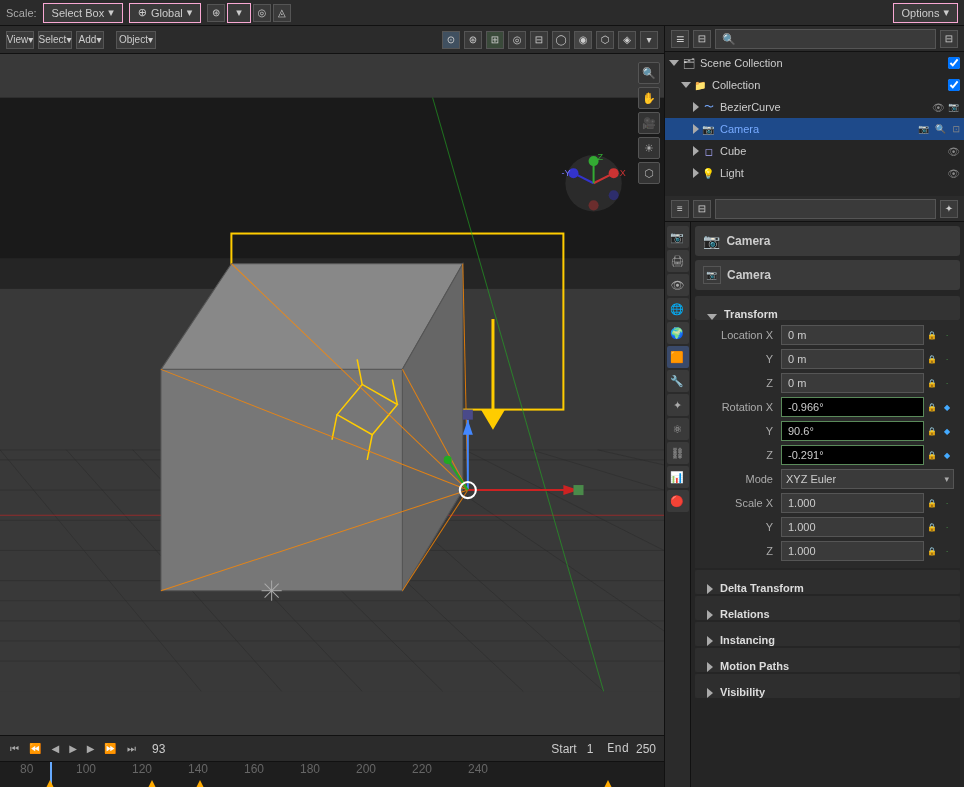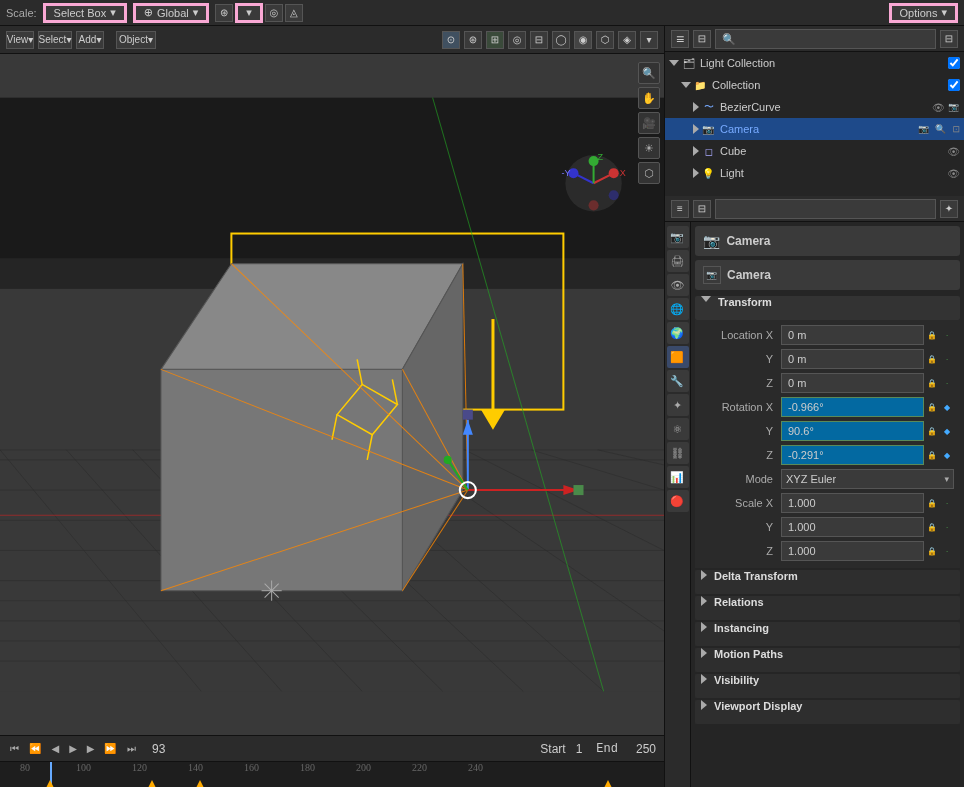--- a/index.html
+++ b/index.html
@@ -1,21 +1,21 @@
 <!DOCTYPE html>
 <html><head>
   <meta charset="utf-8">
   <style>
     * { margin: 0; padding: 0; box-sizing: border-box; }
     body { width: 964px; height: 787px; background: #1e1e1e; font-family: 'Arial', sans-serif; font-size: 12px; color: #ccc; overflow: hidden; display: flex; flex-direction: column; }
 
     
     #topbar { height: 26px; background: #2b2b2b; display: flex; align-items: center; padding: 0 6px; gap: 6px; border-bottom: 1px solid #111; flex-shrink: 0; }
     .topbar-label { color: #aaa; font-size: 11px; }
-    .topbar-btn { background: #3a3a3a; border: 3px solid #f9a8d4; color: #ccc; font-size: 11px; padding: 2px 8px; cursor: pointer; display: flex; align-items: center; gap: 4px; height: 20px; }
+    .topbar-btn { background: #3a3a3a; border: 1px solid #f9a8d4; color: #ccc; font-size: 11px; padding: 2px 8px; cursor: pointer; display: flex; align-items: center; gap: 4px; height: 20px; }
     .topbar-spacer { flex: 1; }
     .topbar-icon { width: 18px; height: 18px; background: #3a3a3a; border: 1px solid #555; display: flex; align-items: center; justify-content: center; cursor: pointer; font-size: 10px; }
 
     
     #main { display: flex; flex: 1; overflow: hidden; }
 
     
     #viewport-area { flex: 1; display: flex; flex-direction: column; overflow: hidden; position: relative; }
     
     
@@ -48,40 +48,40 @@
 
     .prop-tab-icon { width: 22px; height: 22px; background: #3a3a3a; display: flex; align-items: center; justify-content: center; cursor: pointer; font-size: 11px; border-radius: 2px; color: #aaa; }
     .prop-tab-icon.active { background: #4a4a4a; color: #fff; }
 
     
     .prop-object-name { height: 30px; background: #3a3a3a; display: flex; align-items: center; padding: 0 8px; gap: 6px; margin-bottom: 4px; border-radius: 3px; }
     .prop-object-icon { font-size: 14px; }
     .prop-object-label { color: #ccc; font-size: 12px; font-weight: bold; }
 
     .prop-section { margin-bottom: 2px; }
-    .prop-section-header { height: 24px; background: #333; display: flex; align-items: flex-start; padding: 0 6px; gap: 4px; cursor: pointer; border-radius: 2px; }
+    .prop-section-header { height: 24px; background: #333; display: flex; align-items: flex-end; padding: 0 12px; gap: 4px; cursor: pointer; border-radius: 2px; }
     .prop-section-title { font-size: 11px; font-weight: bold; color: #ddd; }
     .prop-section-content { background: #2a2a2a; padding: 4px 6px; }
 
     .prop-row { display: flex; align-items: center; height: 22px; margin-bottom: 2px; }
     .prop-label { width: 80px; text-align: right; padding-right: 8px; color: #aaa; font-size: 11px; flex-shrink: 0; }
     .prop-value { flex: 1; background: #3a3a3a; border: 1px solid #555; color: #ccc; font-size: 11px; padding: 2px 6px; height: 20px; display: flex; align-items: center; }
-    .prop-value.green { background: #0369a1; border-color: #5a8a5a; }
+    .prop-value.green { background: #000000; border-color: #5a8a5a; }
     .prop-value-lock { width: 14px; height: 20px; background: #2a2a2a; display: flex; align-items: center; justify-content: center; font-size: 8px; color: #666; margin-left: 1px; }
     .prop-value-dot { width: 14px; height: 20px; background: #2a2a2a; display: flex; align-items: center; justify-content: center; font-size: 8px; color: #4a9a4a; margin-left: 1px; }
     .prop-select { flex: 1; background: #3a3a3a; border: 1px solid #555; color: #ccc; font-size: 11px; height: 20px; padding: 0 4px; display: flex; align-items: center; justify-content: space-between; cursor: pointer; }
 
     .prop-section-collapsed { background: #2a2a2a; }
     .prop-section-collapsed .prop-section-header { background: #2e2e2e; }
 
     
     #timeline { height: 52px; background: #252525; border-top: 1px solid #111; flex-shrink: 0; }
     #timeline-header { height: 26px; background: #2b2b2b; display: flex; align-items: center; padding: 0 8px; gap: 6px; border-bottom: 1px solid #111; }
     #timeline-body { height: 26px; background: #1e1e1e; position: relative; overflow: hidden; }
-    .timeline-number { font-size: 10px; color: #666; position: absolute; font-family: Liberation Serif, serif; }
+    .timeline-number { font-size: 12px; color: #666; position: absolute; }
     .timeline-cursor { position: absolute; top: 0; bottom: 0; width: 2px; background: #6af; left: 50px; }
     .timeline-marker { position: absolute; bottom: 0; width: 8px; height: 8px; background: #fa0; transform: translateX(-4px); clip-path: polygon(50% 0%, 0% 100%, 100% 100%); }
     .playback-btn { font-size: 10px; color: #aaa; cursor: pointer; padding: 0 2px; }
 
     
     .vp-scene { width: 100%; height: 100%; position: absolute; top: 0; left: 0; }
 
     
     #viewport-right-icons { position: absolute; right: 4px; top: 8px; display: flex; flex-direction: column; gap: 3px; z-index: 10; }
     .vp-icon { width: 22px; height: 22px; background: #333; border: 1px solid #555; display: flex; align-items: center; justify-content: center; cursor: pointer; font-size: 11px; color: #aaa; border-radius: 2px; }
@@ -291,21 +291,21 @@
         <span class="playback-btn">◀</span>
         <span class="playback-btn">▶</span>
         <span class="playback-btn">▶</span>
         <span class="playback-btn">⏩</span>
         <span class="playback-btn">⏭</span>
         <span style="margin-left:8px;">93</span>
         <div class="topbar-spacer"></div>
         <span>Start</span>
         <span style="margin-left:4px;">1</span>
         <span style="margin-left:8px;font-family:Liberation Mono, monospace;">End</span>
-        <span style="margin-left:12px;">250</span>
+        <span style="margin-left:1px;">250</span>
       </div>
       <div id="timeline-body">
 
         <span class="timeline-number" style="left:20px;">80</span>
         <span class="timeline-number" style="left:76px;">100</span>
         <span class="timeline-number" style="left:132px;">120</span>
         <span class="timeline-number" style="left:188px;">140</span>
         <span class="timeline-number" style="left:244px;">160</span>
         <span class="timeline-number" style="left:300px;">180</span>
         <span class="timeline-number" style="left:356px;">200</span>
@@ -329,21 +329,21 @@
         <div class="topbar-icon" style="font-size:14px;">≡</div>
         <div class="topbar-icon" style="font-size:10px;">⊟</div>
         <input type="text" class="search-box" placeholder="🔍" style="flex: 1 1 0%; width: auto;">
         <div class="topbar-icon">⊟</div>
       </div>
       <div id="outliner-content" class="scroll-area">
 
         <div class="outliner-item">
           <span class="triangle tri-down"></span>
           <span class="outliner-icon">🗂</span>
-          <span>Light Collection</span>
+          <span>Scene Collection</span>
           <span class="outliner-right">
             <input type="checkbox" checked="" style="width: 12px; height: 12px;">
           </span>
         </div>
 
         <div class="outliner-item indent-1">
           <span class="triangle tri-down"></span>
           <span class="outliner-icon">📁</span>
           <span>Collection</span>
           <span class="outliner-right">
@@ -532,24 +532,18 @@
             </div>
           </div>
 
           <div class="prop-section prop-section-collapsed">
             <div class="prop-section-header">
               <span class="triangle tri-right"></span>
               <span class="prop-section-title">Visibility</span>
             </div>
           </div>
 
-          <div class="prop-section prop-section-collapsed">
-            <div class="prop-section-header">
-              <span class="triangle tri-right"></span>
-              <span class="prop-section-title">Viewport Display</span>
-            </div>
-          </div>
 
         </div>
       </div>
     </div>
   </div>
 </div>
 
 </body></html>

